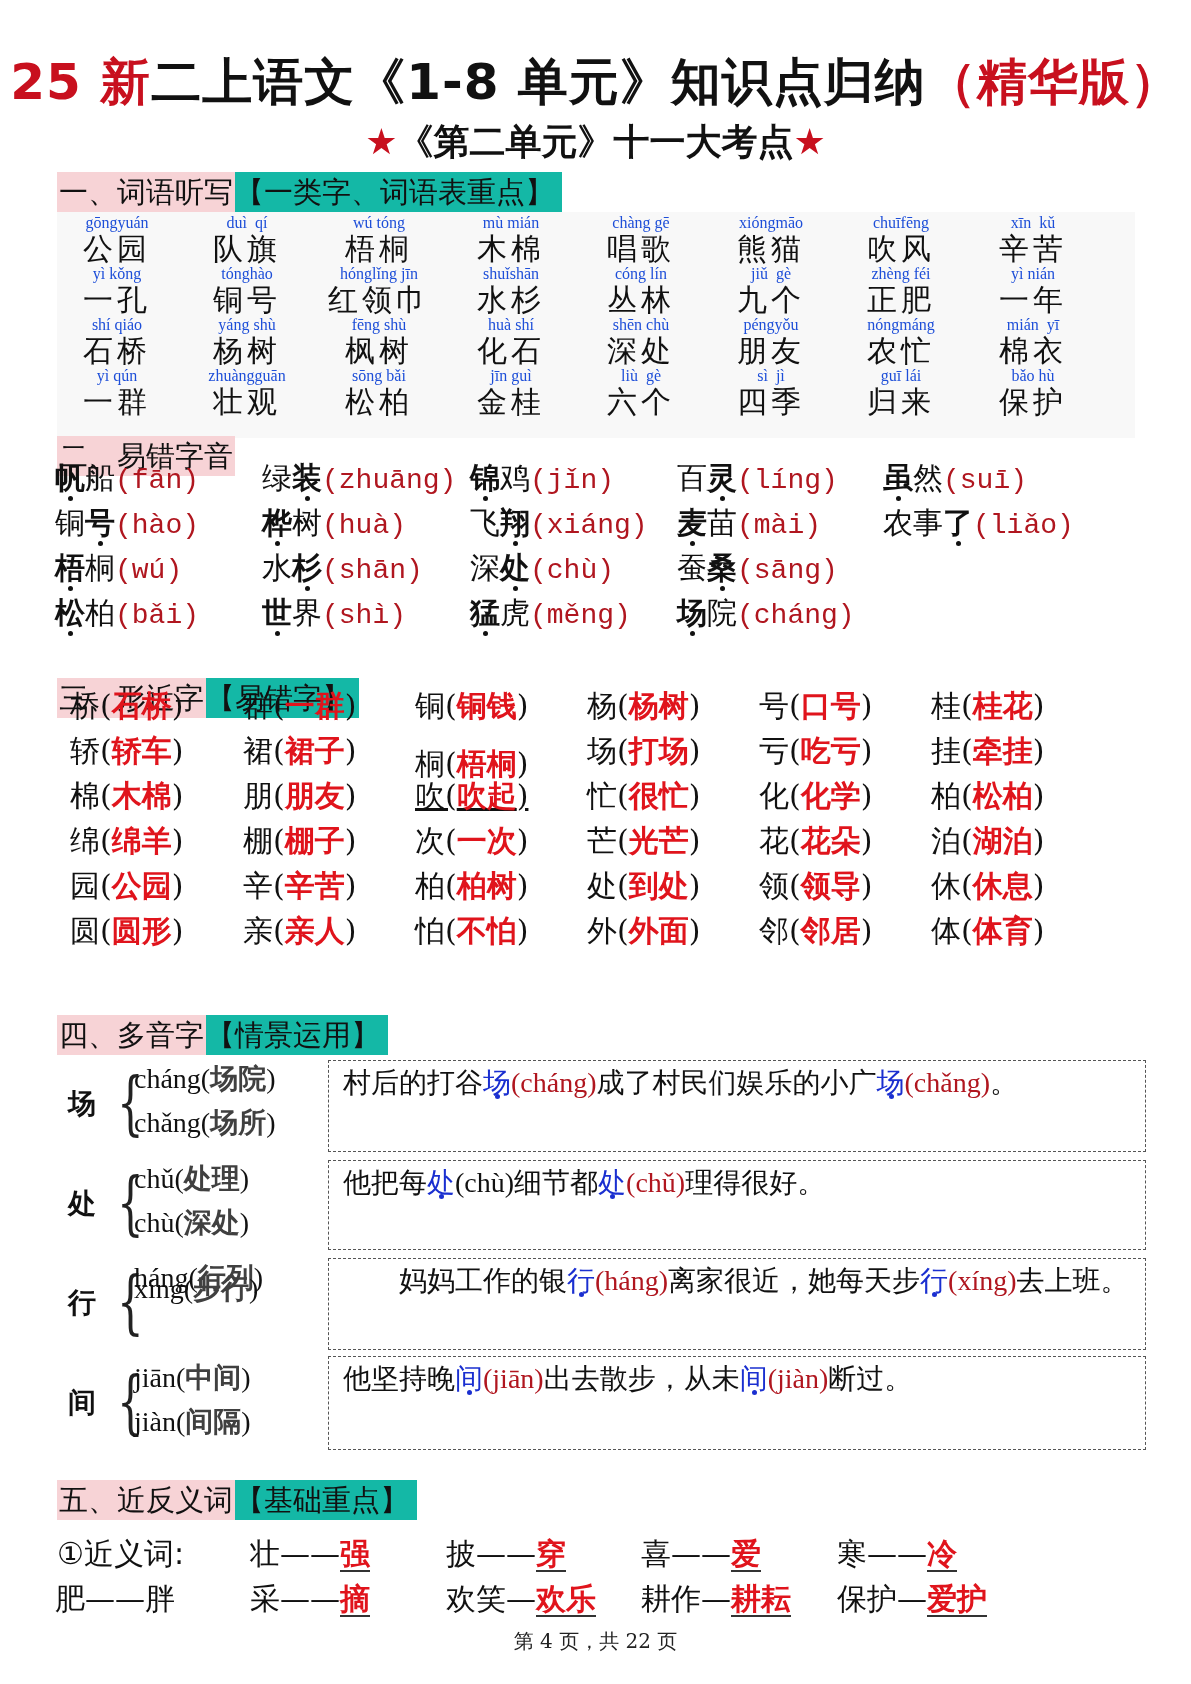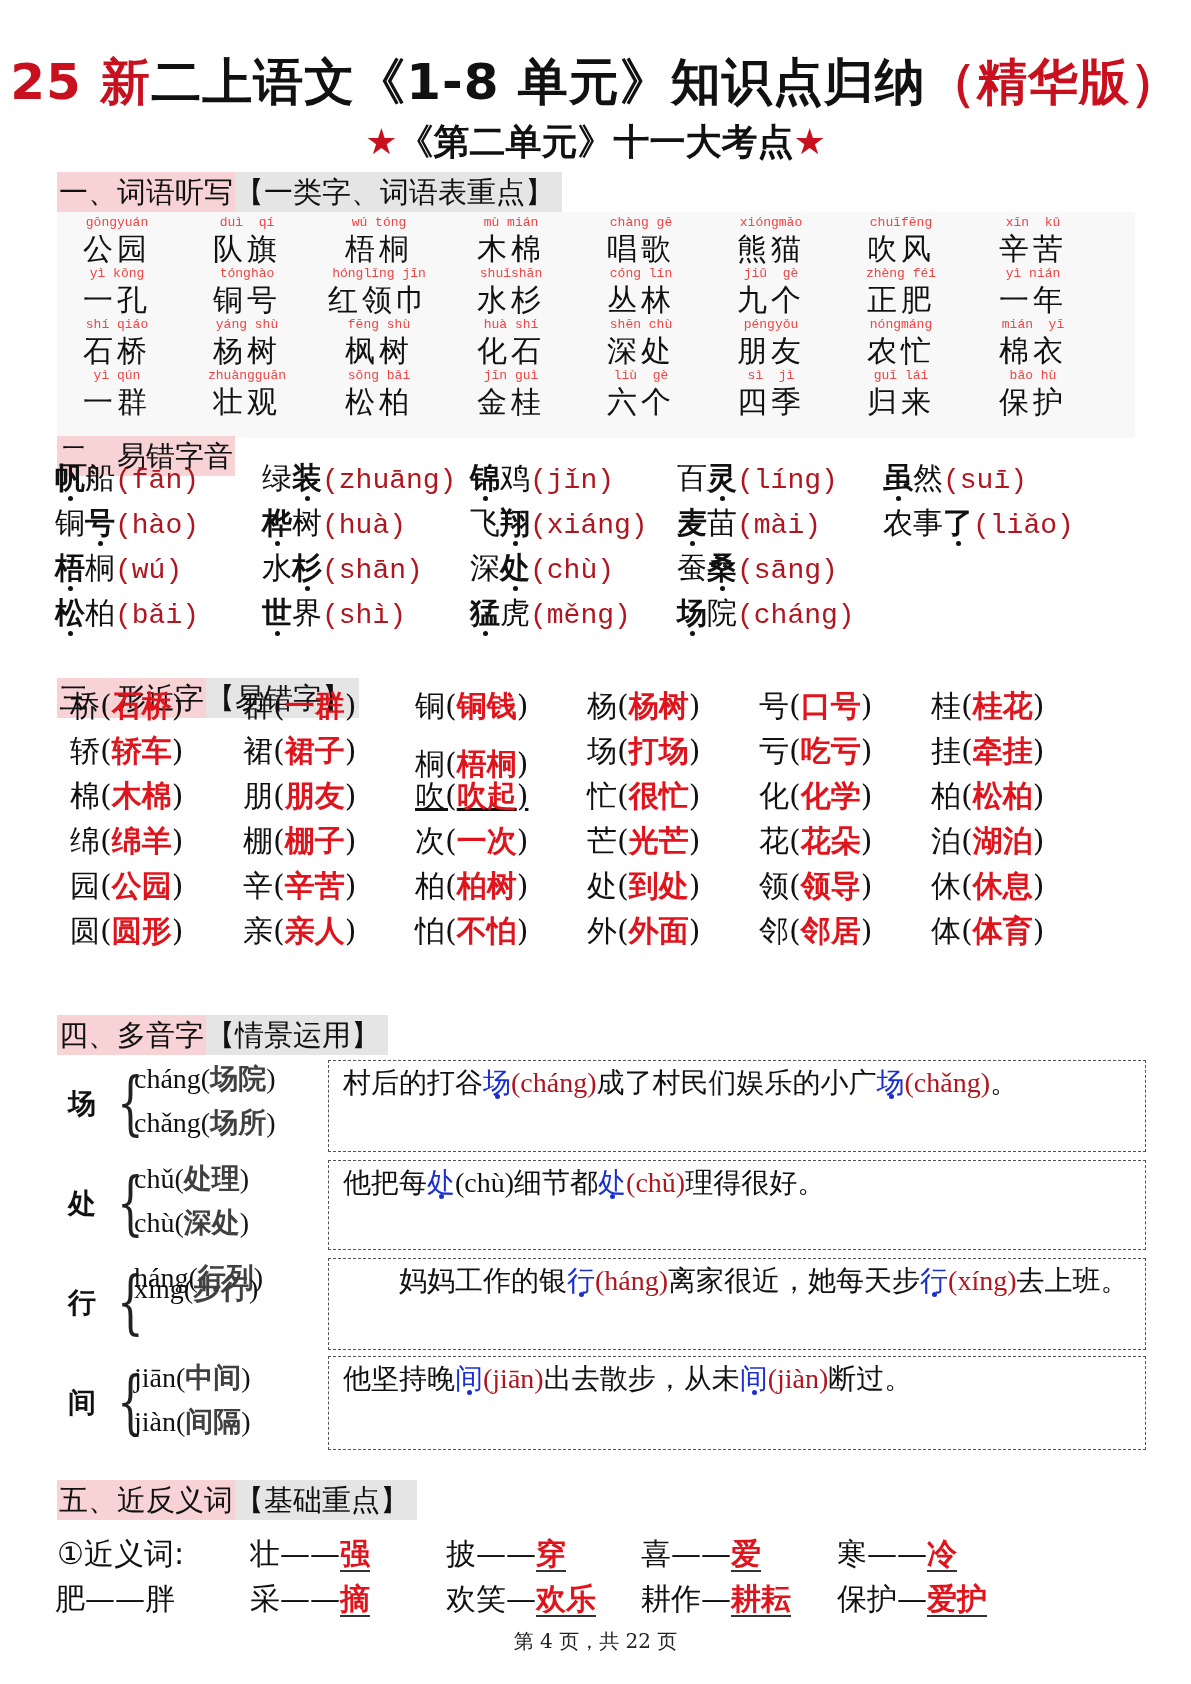--- a/index.html
+++ b/index.html
@@ -10,26 +10,26 @@
   .title { position: absolute; left: 0; top: 50px; width: 1191px; text-align: center;
            font-size: 50px; font-weight: bold; letter-spacing: 1px; line-height: 64px; }
   .title .red { color: #c8101e; }
   .subtitle { position: absolute; left: 0; top: 118px; width: 1191px; text-align: center;
               font-size: 36px; font-weight: bold; line-height: 48px; }
   .subtitle .star { color: #c8101e; }
 
   
   .sec-head { position: absolute; left: 57px; height: 40px; display: flex; font-size: 29px; line-height: 40px; }
   .sec-head .a { background: #f7d3d6; padding: 0 2px 0 2px; }
-  .sec-head .b { background: #e5e5e5; padding: 0 8px 0 0; }
+  .sec-head .b { background: #14b8a6; padding: 0 8px 0 0; }
 
   
   .grid1 { position: absolute; left: 57px; top: 212px; width: 1078px; height: 226px; background: #f8f8f8; }
   .g1-cell { position: absolute; width: 140px; text-align: center; }
-  .g1-py { font-size: 13px; line-height: 18px; color: #ef4444; white-space: pre; font-family: Liberation Mono, monospace; }
+  .g1-py { font-size: 16px; line-height: 18px; color: #1d4ed8; white-space: pre; font-family: Liberation Serif, serif; }
   .g1-hz { font-size: 30px; line-height: 34px; color: #111; letter-spacing: 4px; font-family: "DejaVu Serif", serif; }
 
   
   .s2-item { position: absolute; font-size: 30px; line-height: 40px; font-family: "DejaVu Serif", serif; white-space: nowrap; }
   .s2-item .dot { position: relative; font-weight: bold; }
   .s2-item .dot::after { content: ""; position: absolute; left: 50%; bottom: -6px; width: 5px; height: 5px;
                          margin-left: -2px; border-radius: 50%; background: #111; }
   .s2-item .py { color: #b0161f; font-family: "Liberation Mono", "DejaVu Sans Mono", monospace; font-size: 28px; }
 
   

